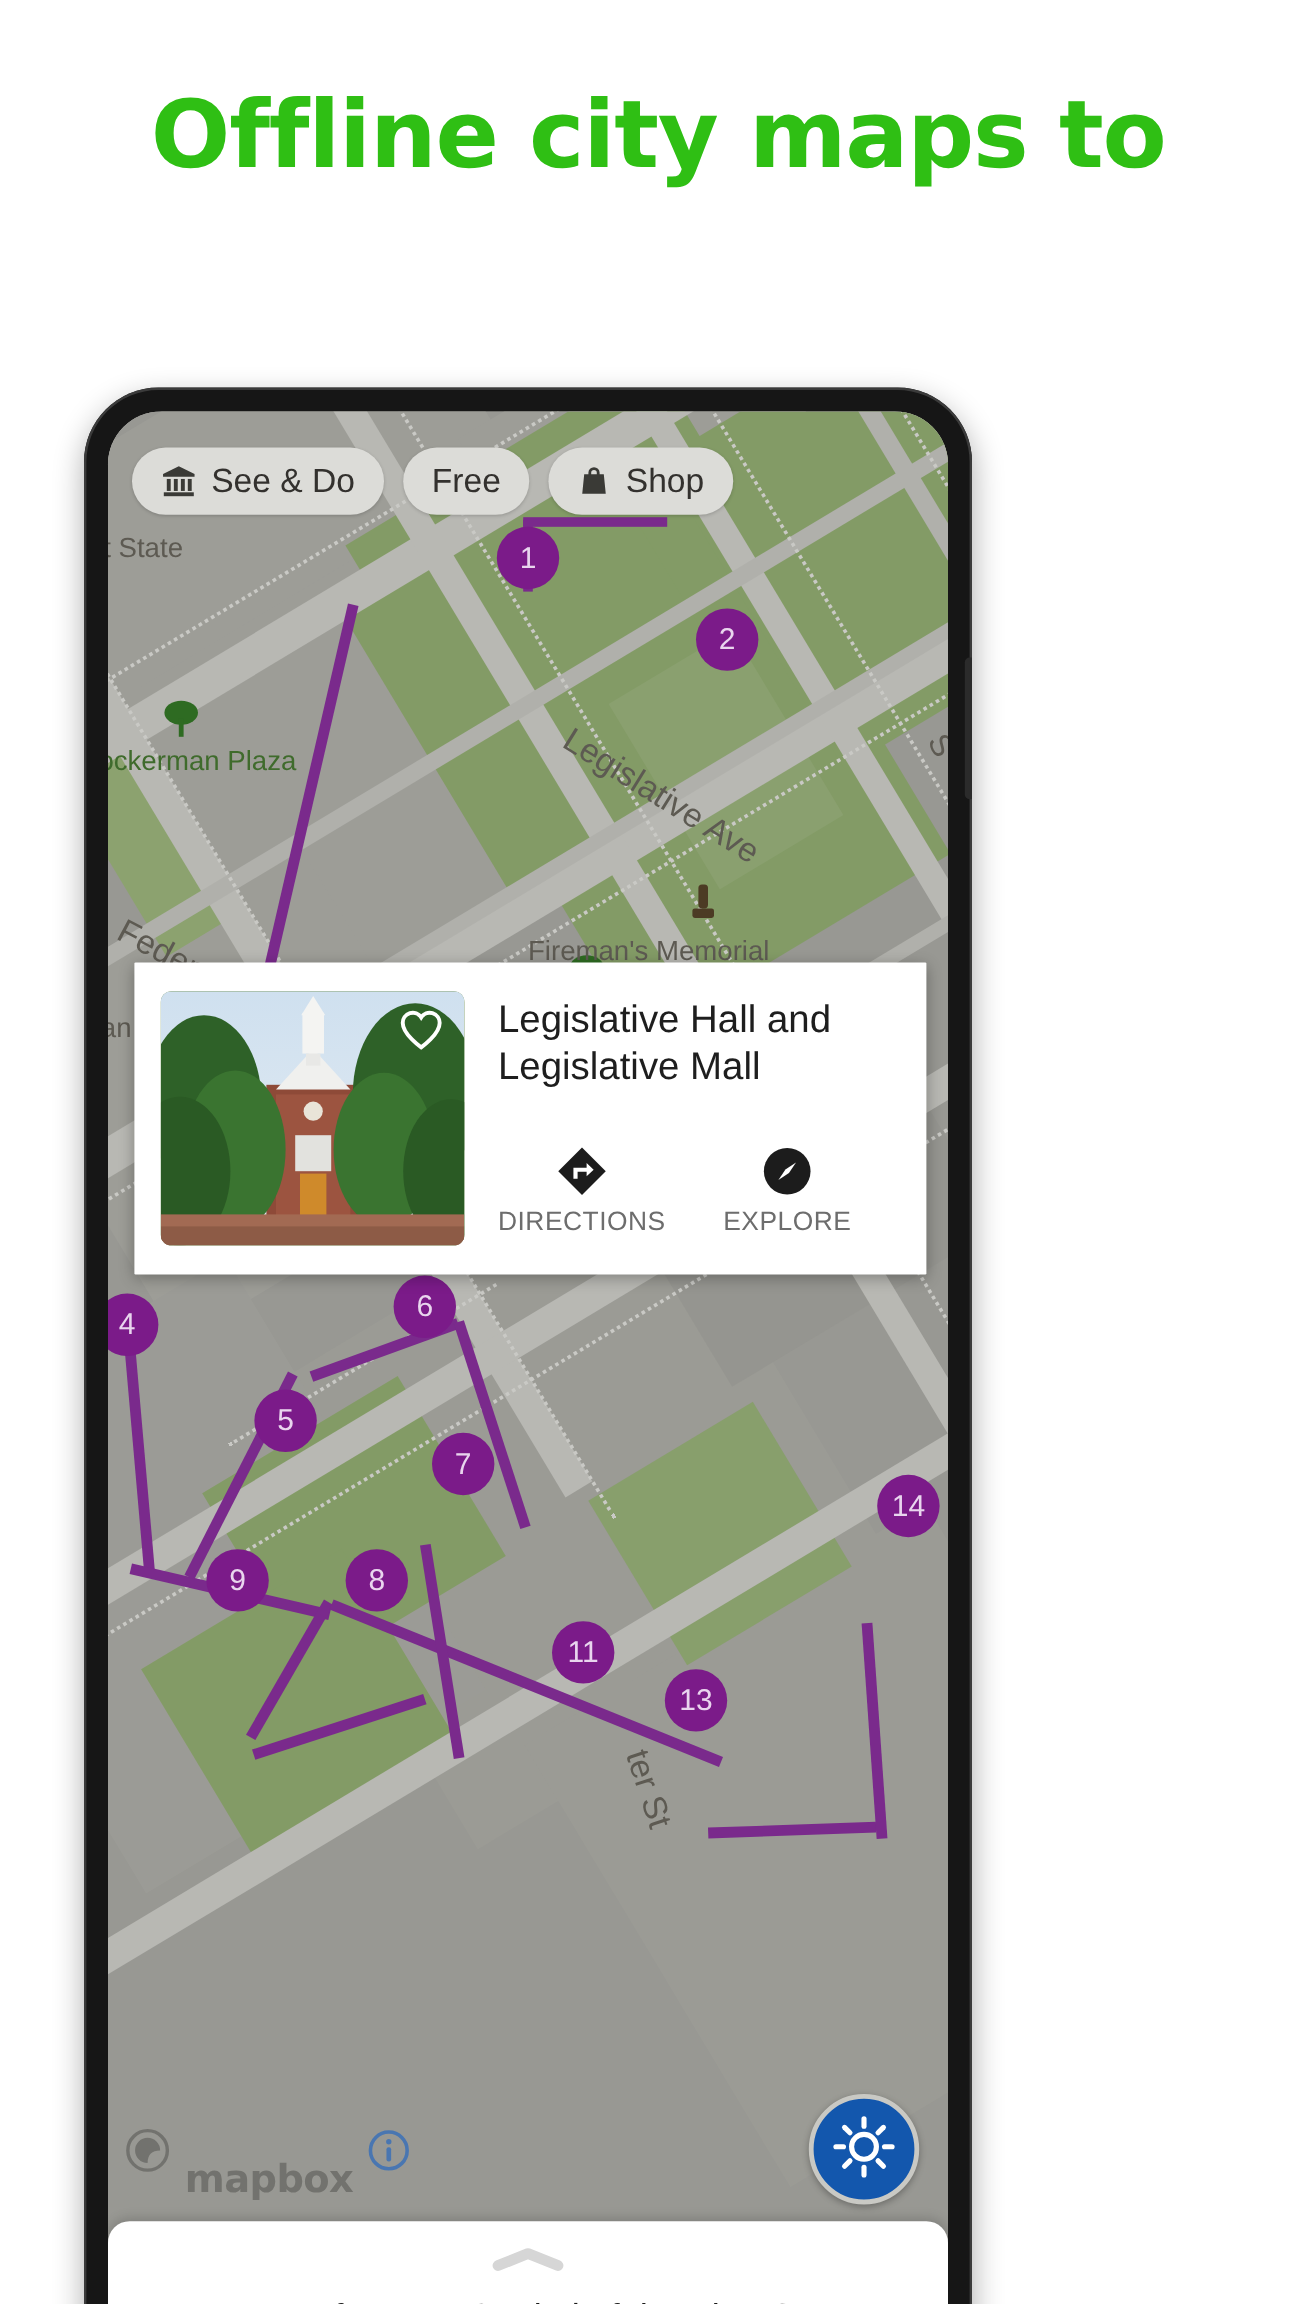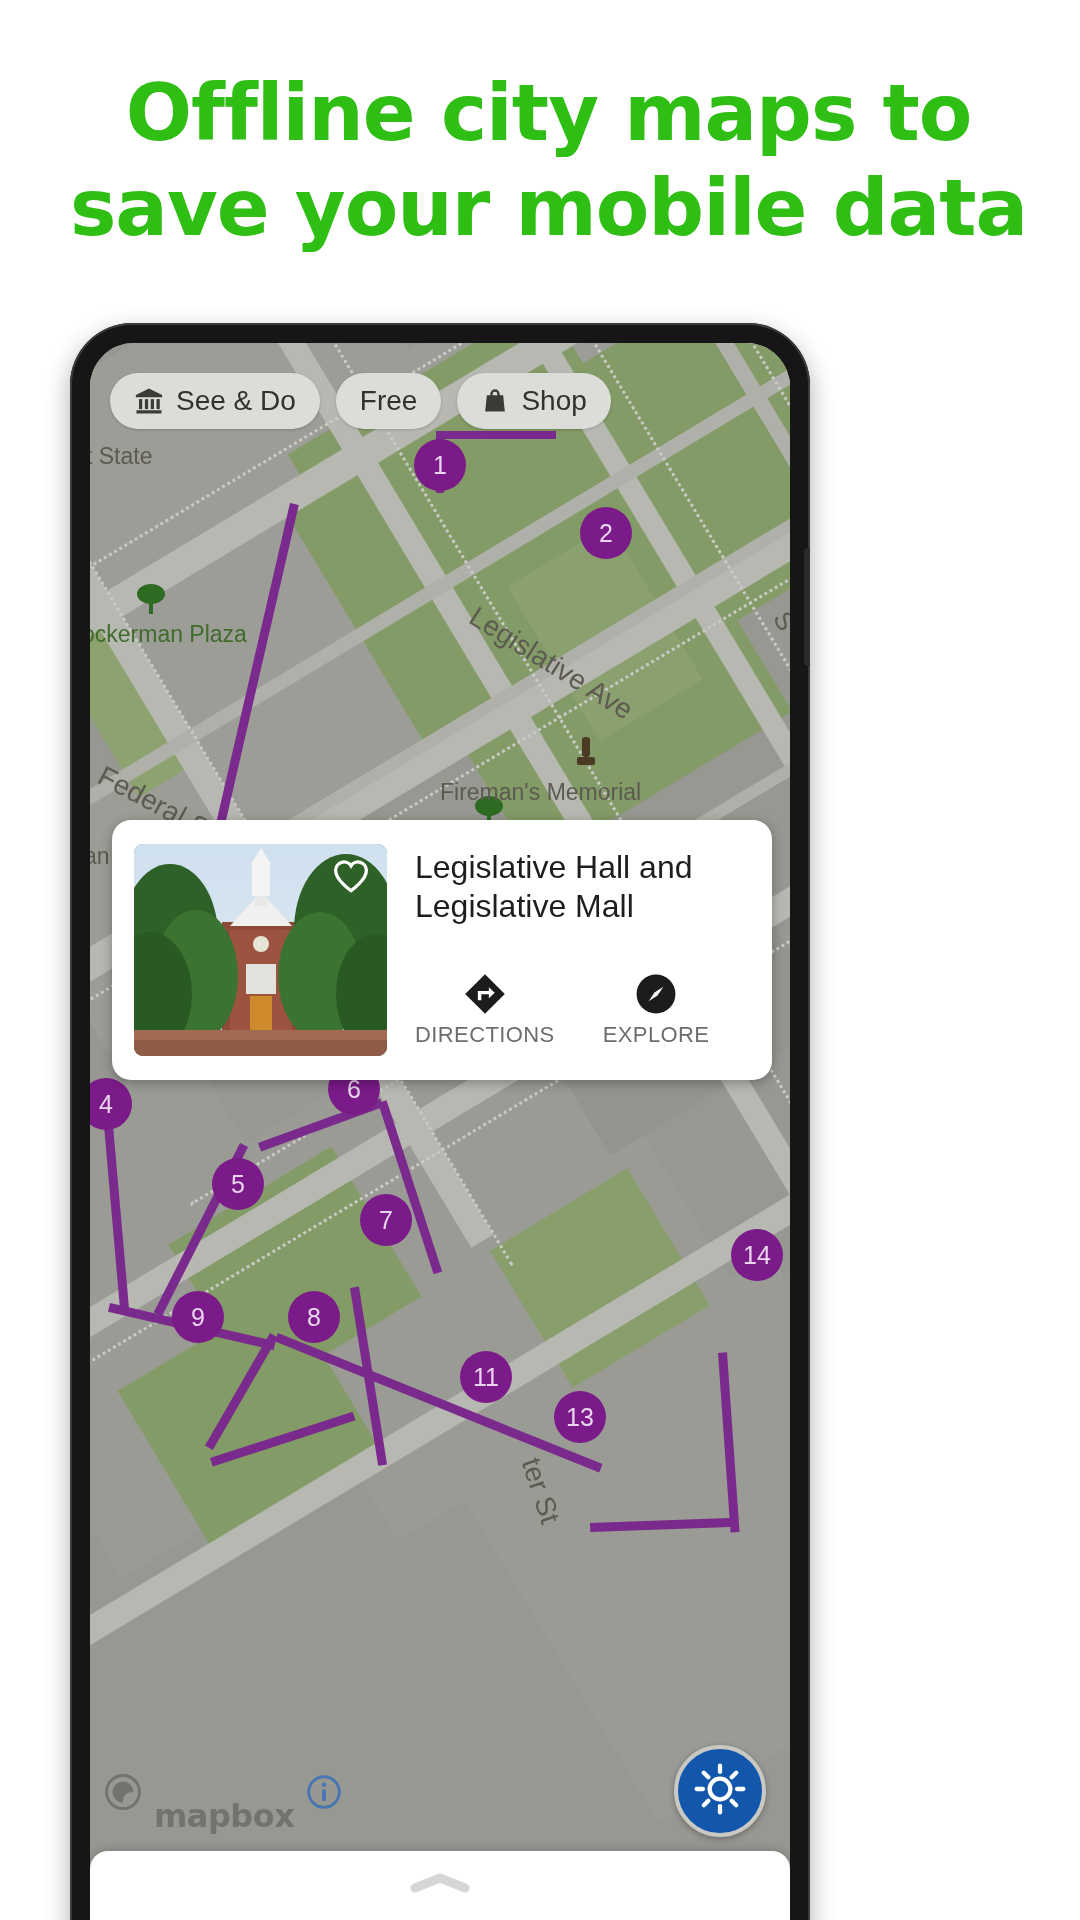--- a/index.html
+++ b/index.html
@@ -134,24 +134,24 @@
     font-size:28px;
     color:#33312e;
     box-shadow:0 1px 3px rgba(0,0,0,.18);
     flex:0 0 auto;
   }
   .chip svg{ display:block; }
 
   
   .card{
     position:absolute;
-    left:22px; top:477px;
+    left:22px; top:459px;
     width:660px;
     background:#fff;
-    border-radius:19px;
+    border-radius:1px;
     box-shadow:0 3px 12px rgba(0,0,0,.3);
     z-index:40;
     padding:24px 22px;
     display:flex;
     gap:28px;
   }
   .card-thumb{
     position:relative;
     width:253px; height:212px;
     border-radius:9px;
@@ -239,21 +239,20 @@
     color:#1b1b1b;
     margin-top:22px;
     white-space:nowrap;
   }
 </style>
 </head>
 <body>
 
 <div class="headline">
   <span class="l">Offline city maps to</span>
-  <span class="l">save your mobile data</span>
 </div>
 
 <div class="phone">
   <div class="screen">
 
     <div class="map">
 
       <div class="grey-blk" style="left:-80px;top:-30px;width:420px;height:260px;transform:rotate(-31deg);"></div>
       <div class="grey-blk" style="left:40px;top:150px;width:330px;height:330px;transform:rotate(-31deg);"></div>
       <div class="grey-blk" style="left:-40px;top:420px;width:300px;height:300px;transform:rotate(-31deg);"></div>

